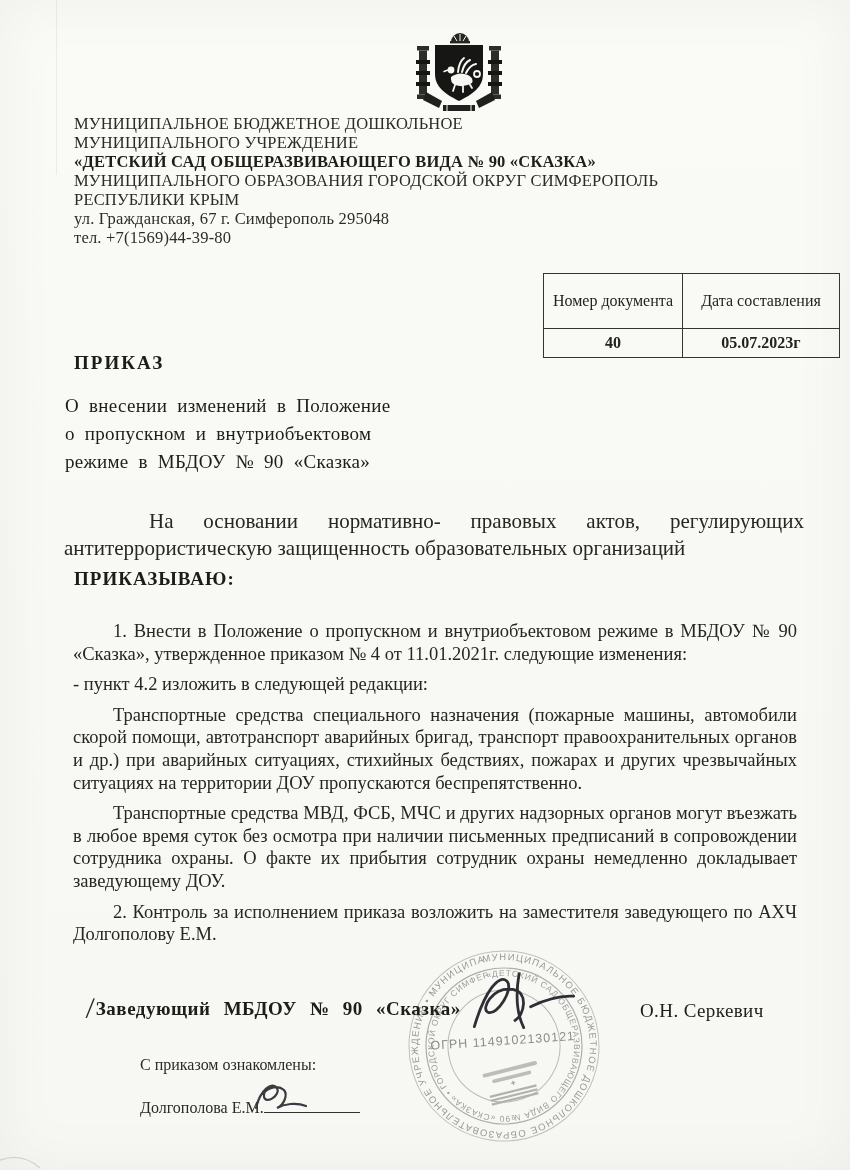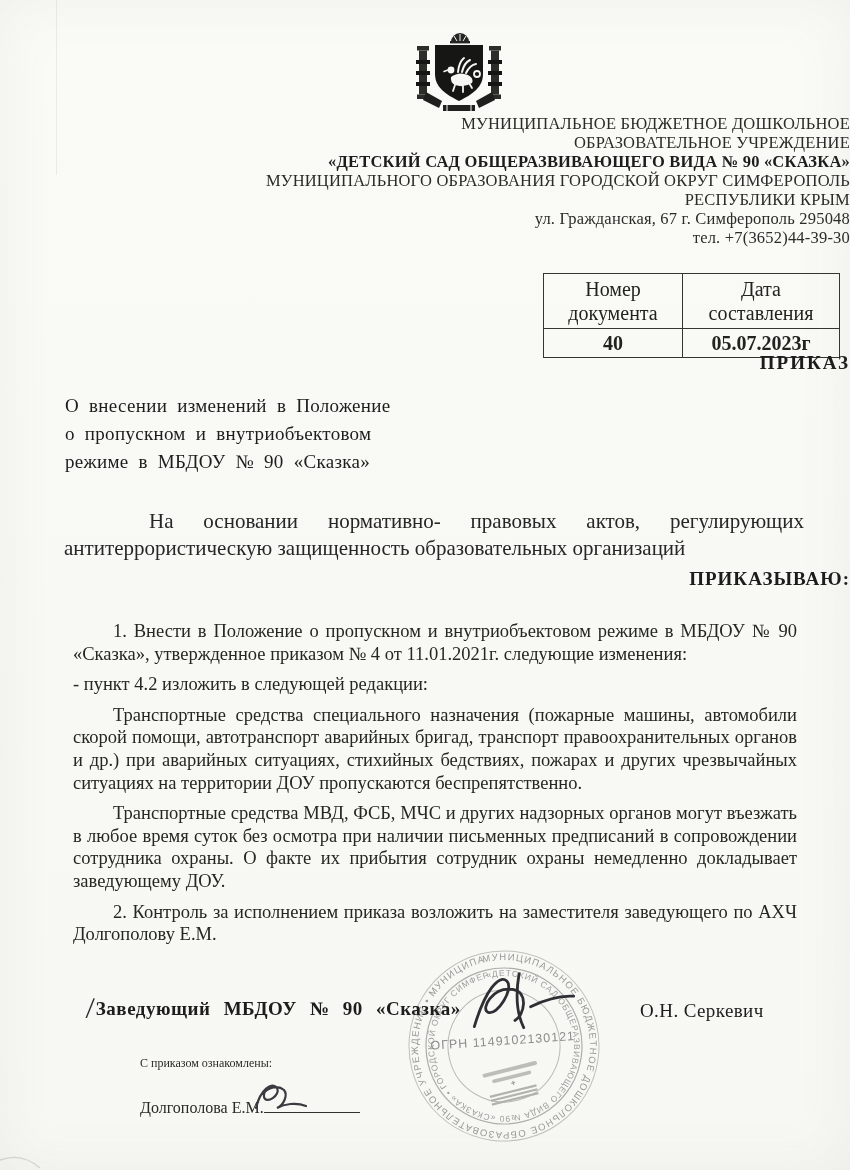--- a/index.html
+++ b/index.html
@@ -4,28 +4,28 @@
 <style>
   html,body{margin:0;padding:0;background:#e8e8e4;}
   .page{
     position:relative;width:850px;height:1170px;overflow:hidden;
     background:linear-gradient(180deg,#fafaf7 0%,#f8f8f5 55%,#f7f7f3 100%);
     font-family:"Liberation Serif","DejaVu Serif",serif;color:#242422;
   }
   .page::after{content:"";position:absolute;inset:0;pointer-events:none;
     box-shadow:inset 0 0 55px rgba(120,118,110,0.08);}
   .abs{position:absolute;}
-  .center-col{position:absolute;left:74px;width:776px;text-align:right;}
+  .center-col{position:absolute;left:74px;width:776px;text-align:left;}
   
   .org-block{top:114px;font-size:16.5px;line-height:19px;letter-spacing:.2px;color:#2b2b28;}
   .org-bold{font-weight:bold;color:#1d1d1b;}
   
   .emblem{left:414px;top:30px;}
   
-  .doc-table{left:543px;top:273px;border-collapse:collapse;font-size:20px;color:#22221f;border-radius:18px;}
+  .doc-table{left:543px;top:273px;border-collapse:collapse;font-size:16px;color:#22221f;border-radius:18px;}
   .doc-table td{border:1.7px solid #35342f;text-align:center;vertical-align:middle;padding:1px 4px;}
   .doc-table .hcell{width:130px;height:52px;line-height:24px;}
   .doc-table .hcell2{width:148px;margin-left:40px;}
   .doc-table .vcell{height:26px;font-weight:bold;}
   
   .doc-title{top:352px;font-size:19px;font-weight:bold;letter-spacing:2px;color:#1c1c1a;}
   .subject{left:65px;top:392px;width:470px;font-size:19px;font-weight:normal;
     line-height:28px;word-spacing:5px;letter-spacing:.3px;color:#1d1d1b;text-align:left;}
   
   .preamble{left:64px;top:508px;width:740px;font-size:21px;line-height:27px;color:#262624;}
@@ -37,21 +37,21 @@
     text-align:justify;color:#262622;}
   .body-text p{margin:8px;text-indent:40px;}
   .body-text p.no-indent{text-indent:0;}
   
   .sign-role{left:86px;top:998px;font-size:19px;font-weight:bold;letter-spacing:.5px;
     word-spacing:8px;color:#1d1d1b;white-space:nowrap;}
   .sign-slash{display:inline-block;font-weight:normal;font-size:30px;line-height:10px;
     transform:translateY(3px) rotate(3deg);margin-right:1px;color:#2c2c30;}
   .sign-name{left:640px;top:1000px;font-size:19px;font-weight:normal;letter-spacing:.4px;color:#1d1d1b;white-space:nowrap;}
   
-  .ack-label{left:140px;top:1056px;font-size:12px;color:#2a2a27;}
+  .ack-label{left:140px;top:1056px;font-size:16px;color:#2a2a27;}
   .ack-person{left:140px;top:1097px;font-size:16px;color:#2a2a27;}
   .ack-line{display:inline-block;width:96px;height:15px;border-bottom:1.7px solid #33322e;}
   
   .stamp{left:398px;top:940px;opacity:.88;}
   .sig-main{left:462px;top:962px;}
   .sig-small{left:250px;top:1076px;}
   
   .edge-line{left:56px;top:0;width:1px;height:175px;background:#eceae4;}
   .corner-curve{left:0;top:1130px;}
 </style>
@@ -112,26 +112,26 @@
       <path d="M29,75 h32 v6 h-32 z"></path>
     </g>
     <g stroke="#f8f8f4" stroke-width="1">
       <line x1="33" y1="75" x2="33" y2="81"></line>
         <line x1="57" y1="75" x2="57" y2="81"></line>
     </g>
   </svg>
 
   <div class="center-col org-block">
     <div>МУНИЦИПАЛЬНОЕ БЮДЖЕТНОЕ ДОШКОЛЬНОЕ</div>
-    <div>ОБРАЗОВАТЕЛЬНОЕ УЧРЕЖДЕНИЕ</div>
+    <div>МУНИЦИПАЛЬНОГО УЧРЕЖДЕНИЕ</div>
     <div class="org-bold">«ДЕТСКИЙ САД ОБЩЕРАЗВИВАЮЩЕГО ВИДА № 90 «СКАЗКА»</div>
     <div>МУНИЦИПАЛЬНОГО ОБРАЗОВАНИЯ ГОРОДСКОЙ ОКРУГ СИМФЕРОПОЛЬ</div>
     <div>РЕСПУБЛИКИ КРЫМ</div>
     <div>ул. Гражданская, 67 г. Симферополь 295048</div>
-    <div>тел. +7(3652)44-39-30</div>
+    <div>тел. +7(1569)44-39-80</div>
   </div>
 
   <table class="abs doc-table">
     <tbody>
       <tr>
         <td class="hcell">Номер документа</td>
         <td class="hcell hcell2">Дата составления</td>
       </tr>
       <tr>
         <td class="vcell">40</td>

